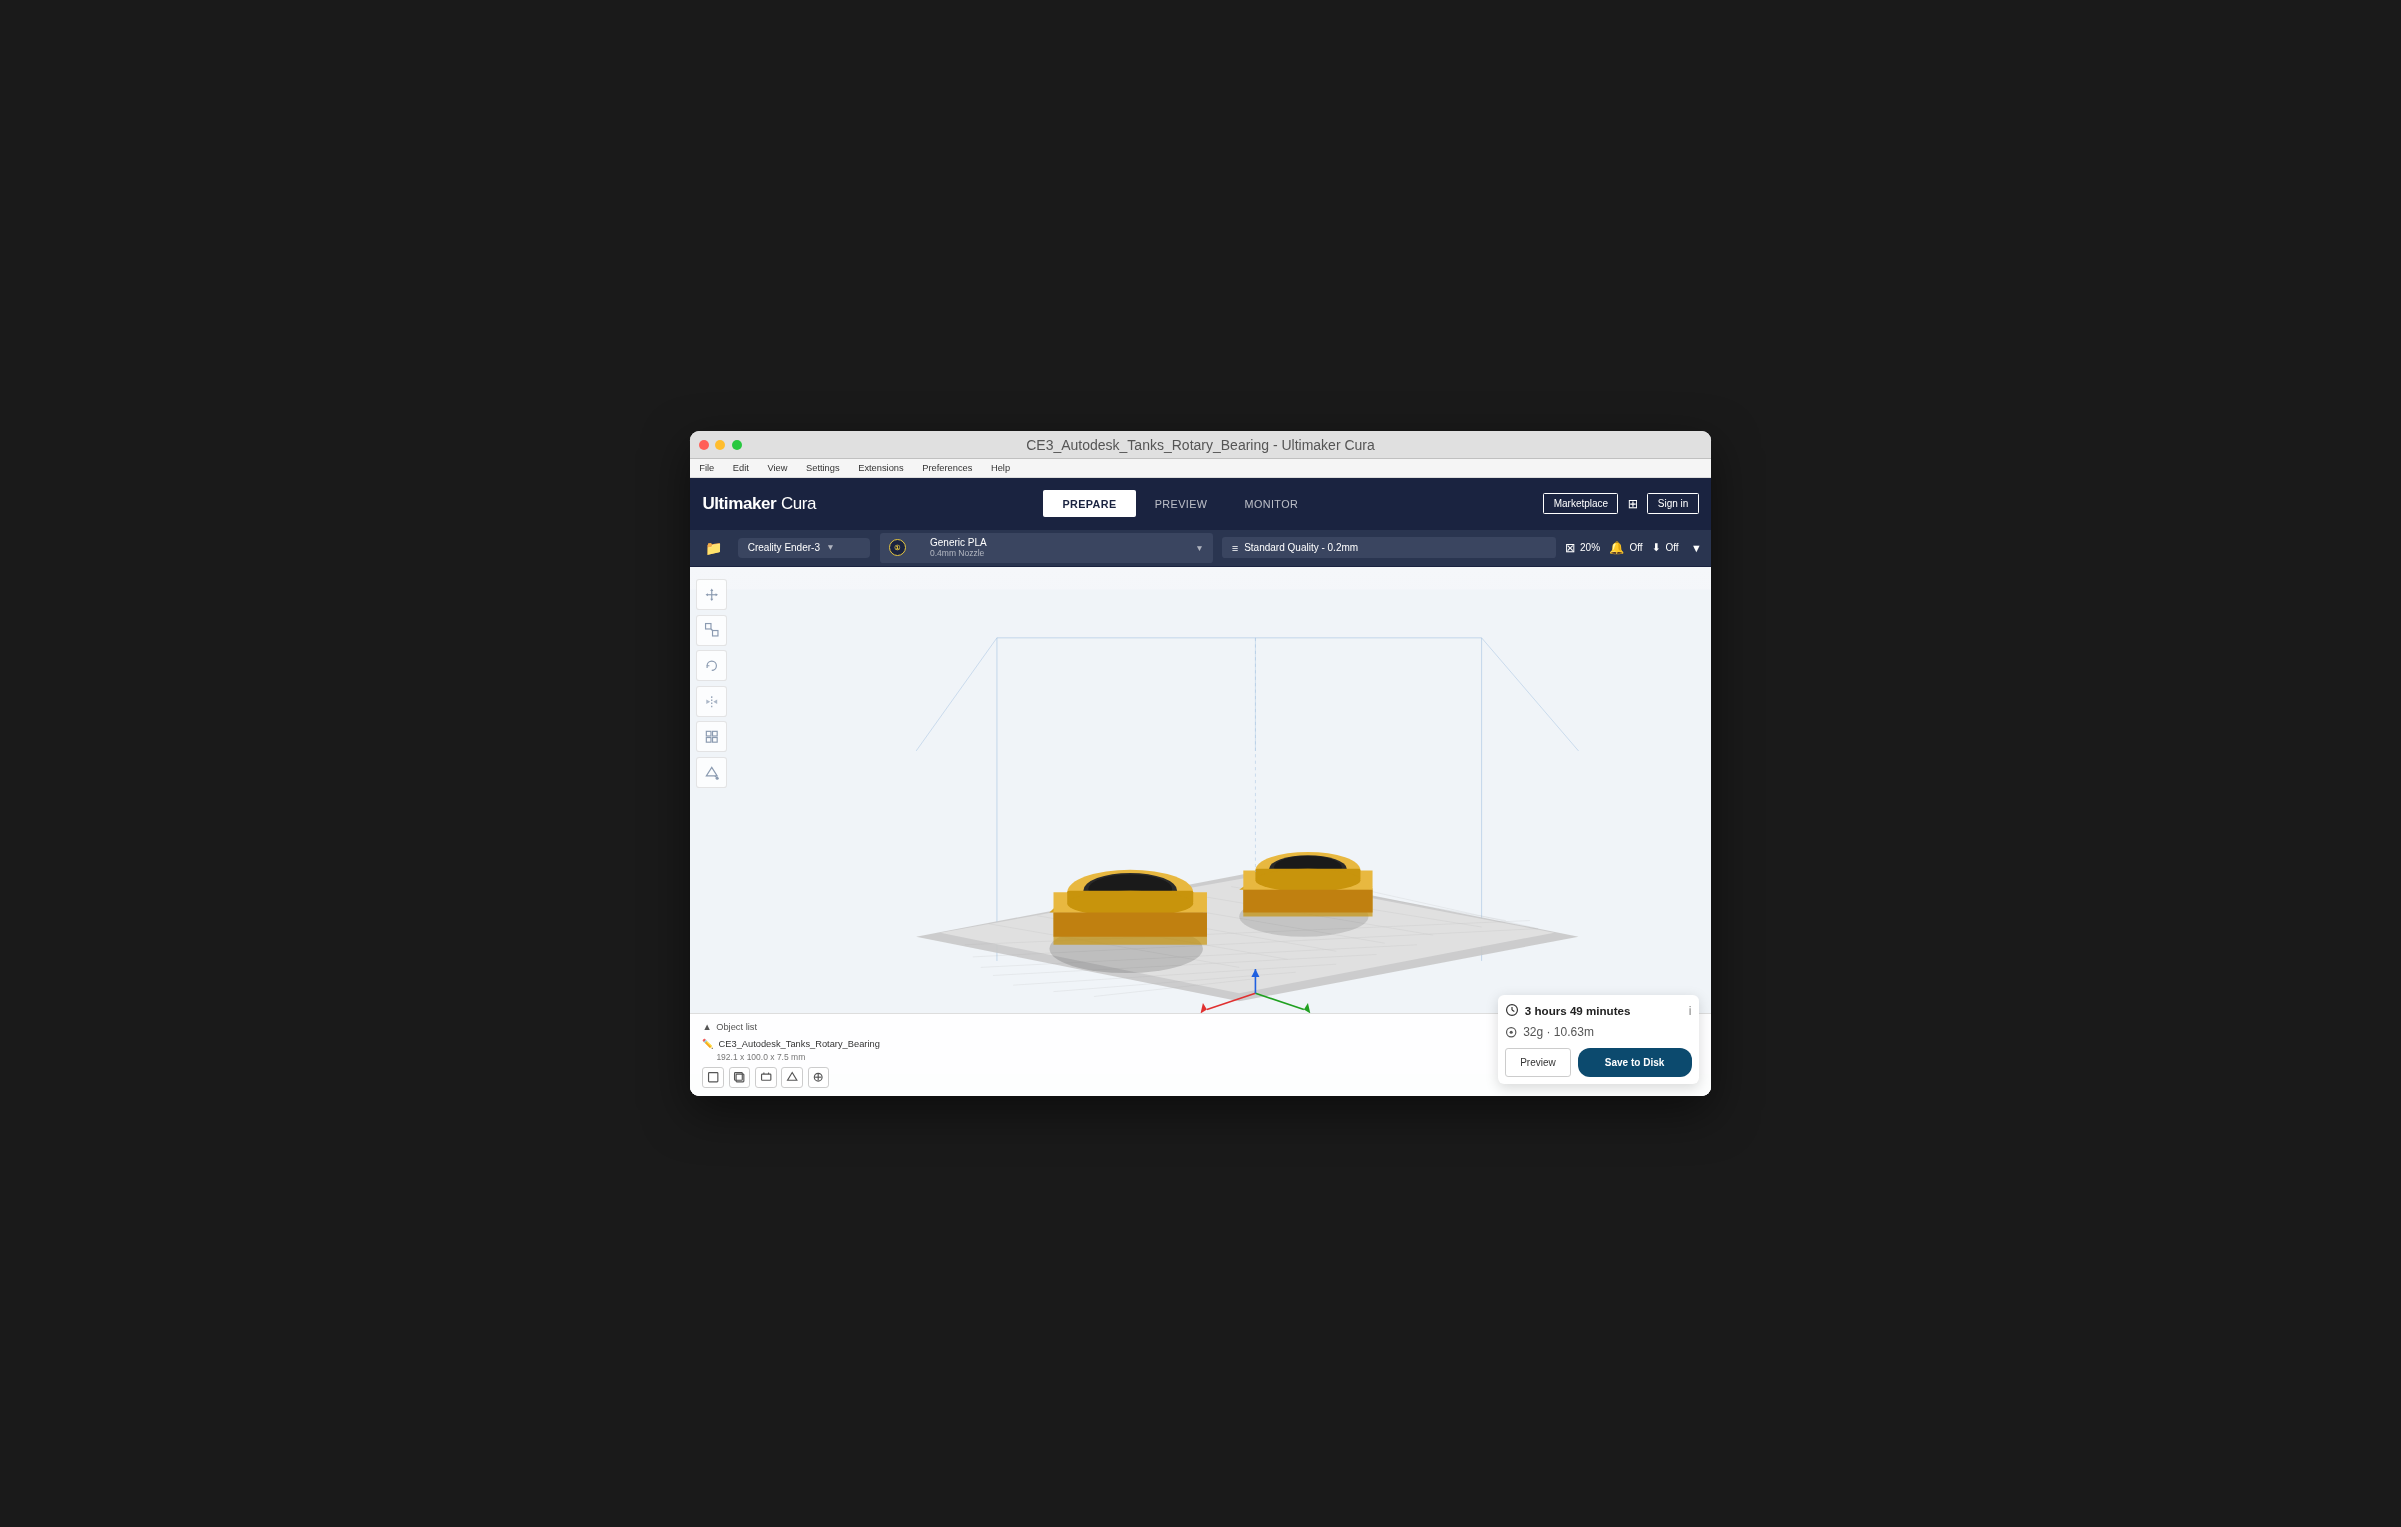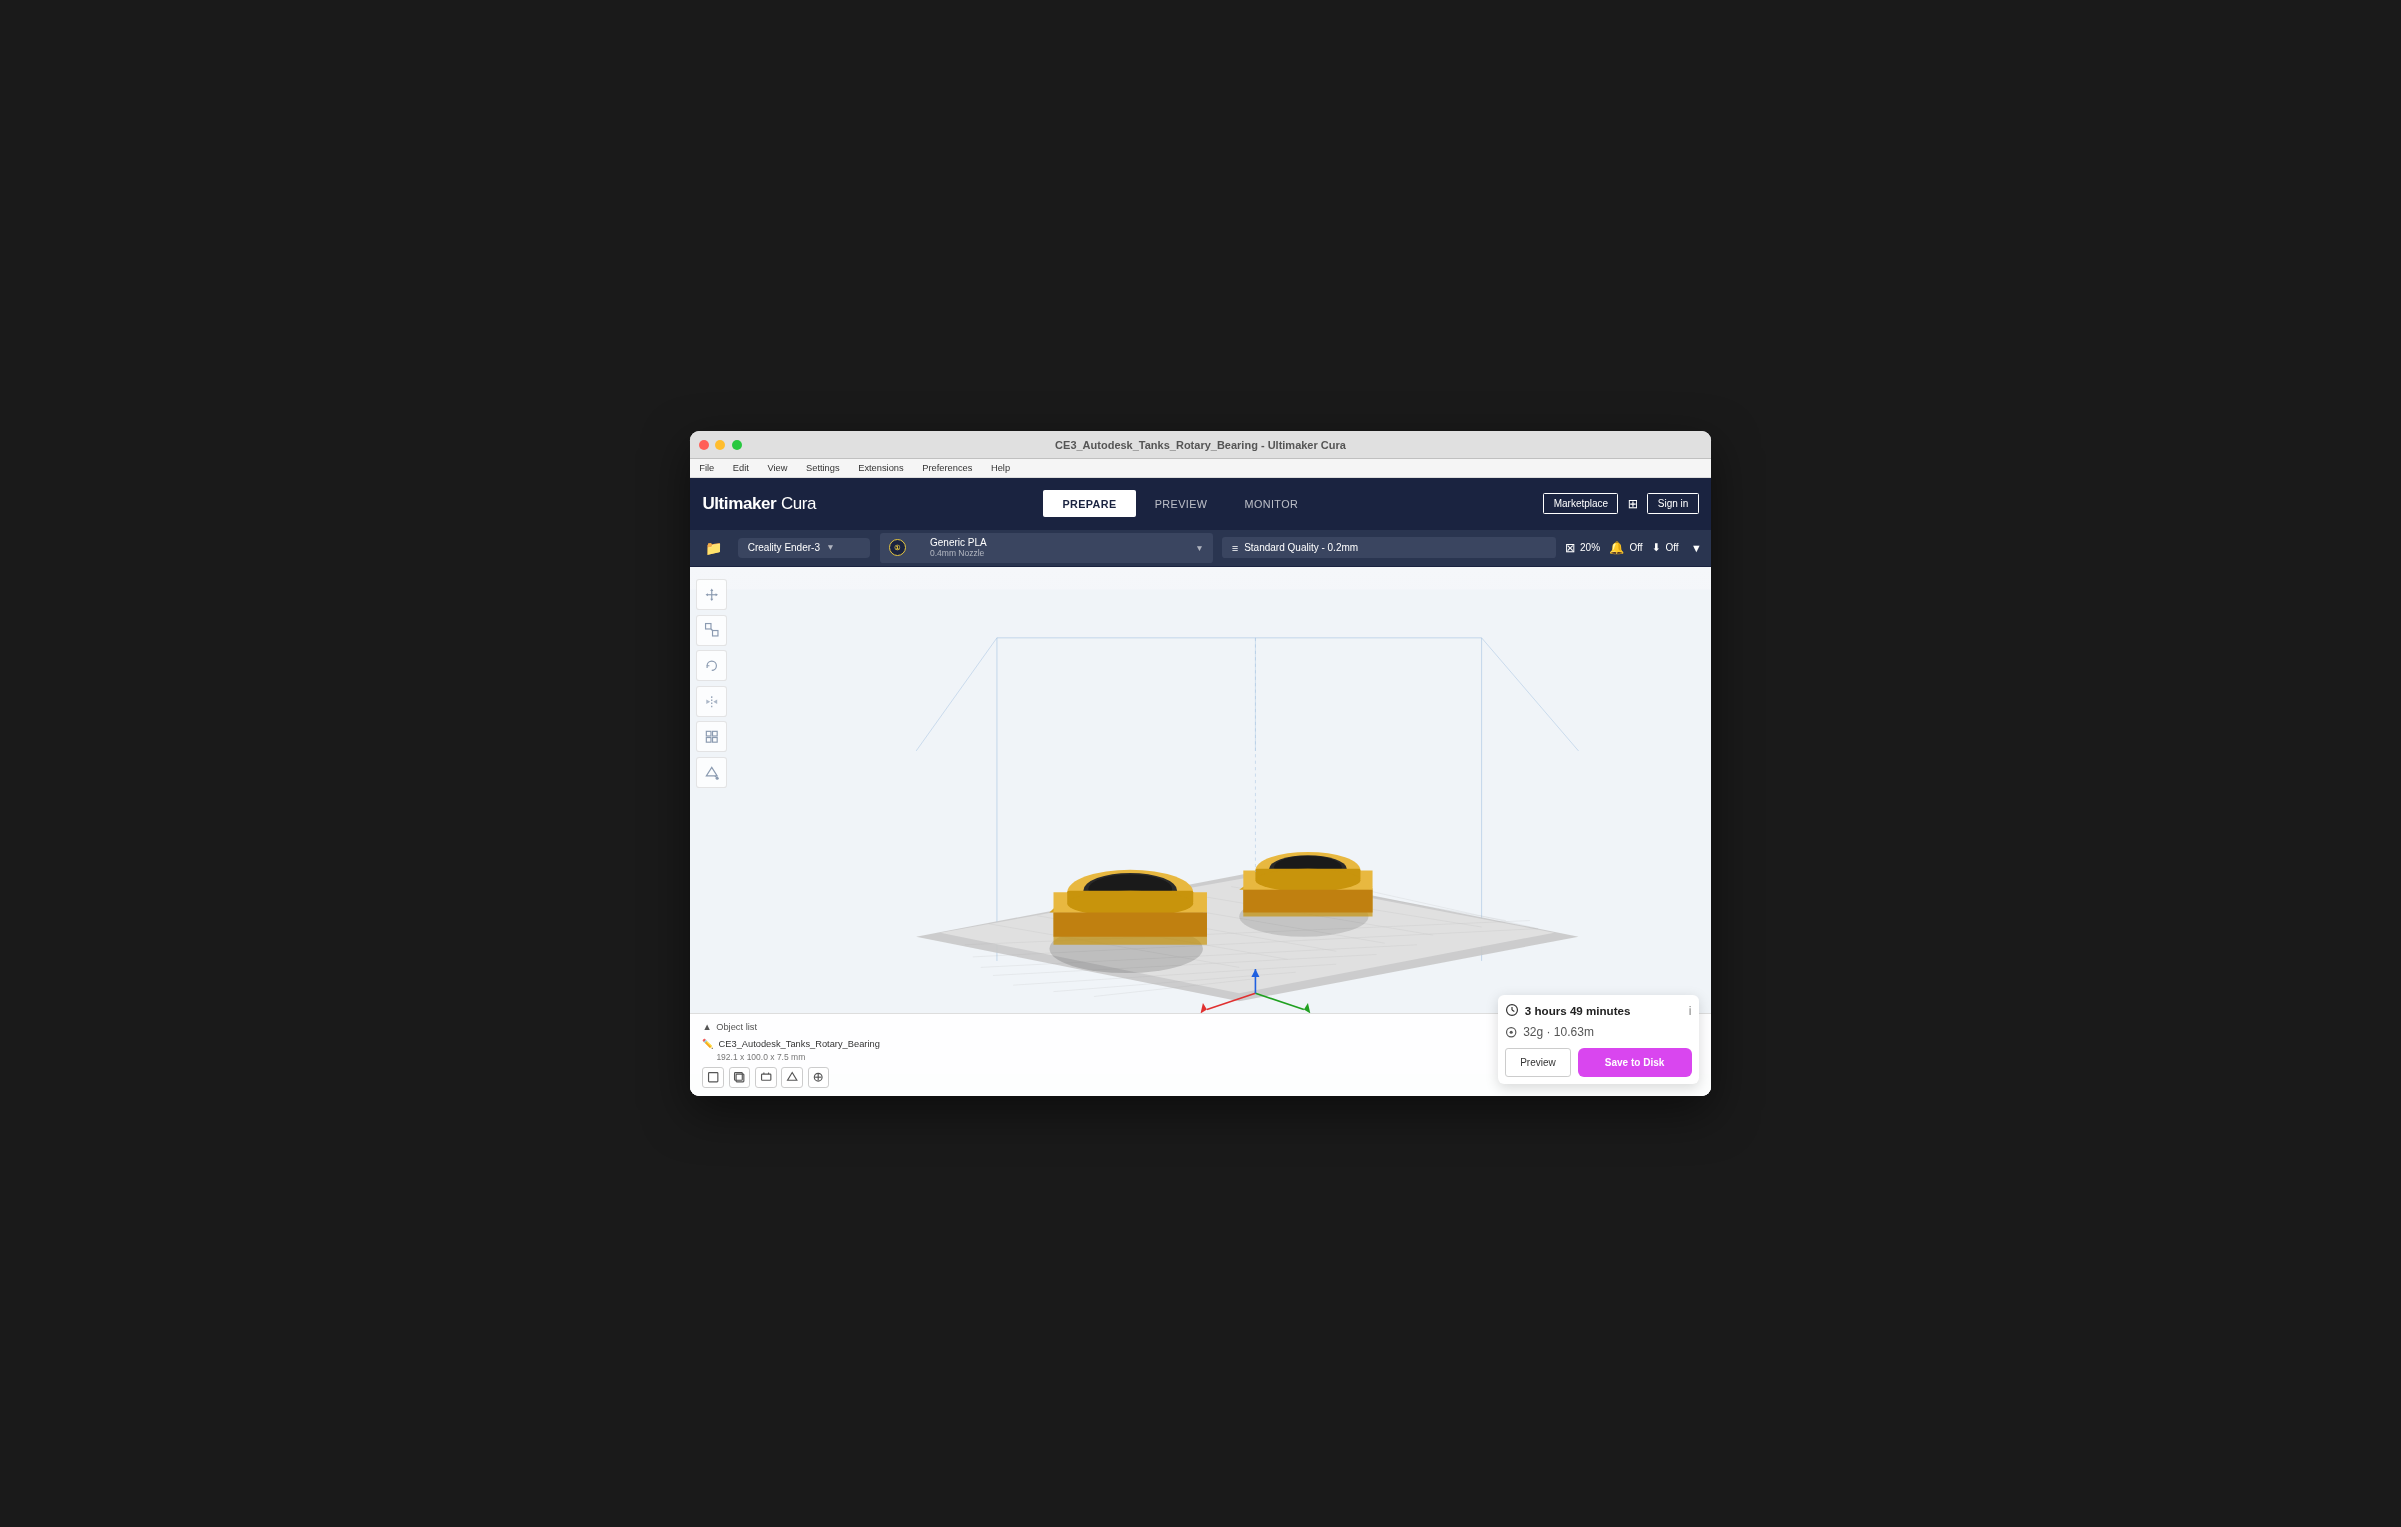--- a/index.html
+++ b/index.html
@@ -41,24 +41,23 @@
       height: 10px;
       border-radius: 50%;
     }
     .tl-close { background: #ff5f57; }
     .tl-minimize { background: #ffbd2e; }
     .tl-maximize { background: #28c840; }
     .title-text {
       position: absolute;
       left: 50%;
       transform: translateX(-50%);
-      font-size: 11px;
+      font-size: 14px;
       color: #555;
       white-space: nowrap;
-      font-weight: bold;
     }
     
     .menu-bar {
       background: #f5f5f5;
       height: 18.6px;
       display: flex;
       align-items: center;
       padding: 0 6.2px;
       gap: 12.4px;
       border-bottom: 0.8px solid #ddd;
@@ -375,22 +374,22 @@
       border-radius: 3.1px;
       font-size: 10px;
       cursor: pointer;
       color: #333;
       font-weight: 500;
     }
     .save-btn {
       flex: 2;
       padding: 7.7px;
       border: none;
-      background: #d946ef;
-      border-radius: 6px;
+      background: #0c4a6e;
+      border-radius: 12px;
       font-size: 10px;
       cursor: pointer;
       color: white;
       font-weight: 600;
     }
 
     
     .scene-svg {
       width: 100%;
       height: 100%;

